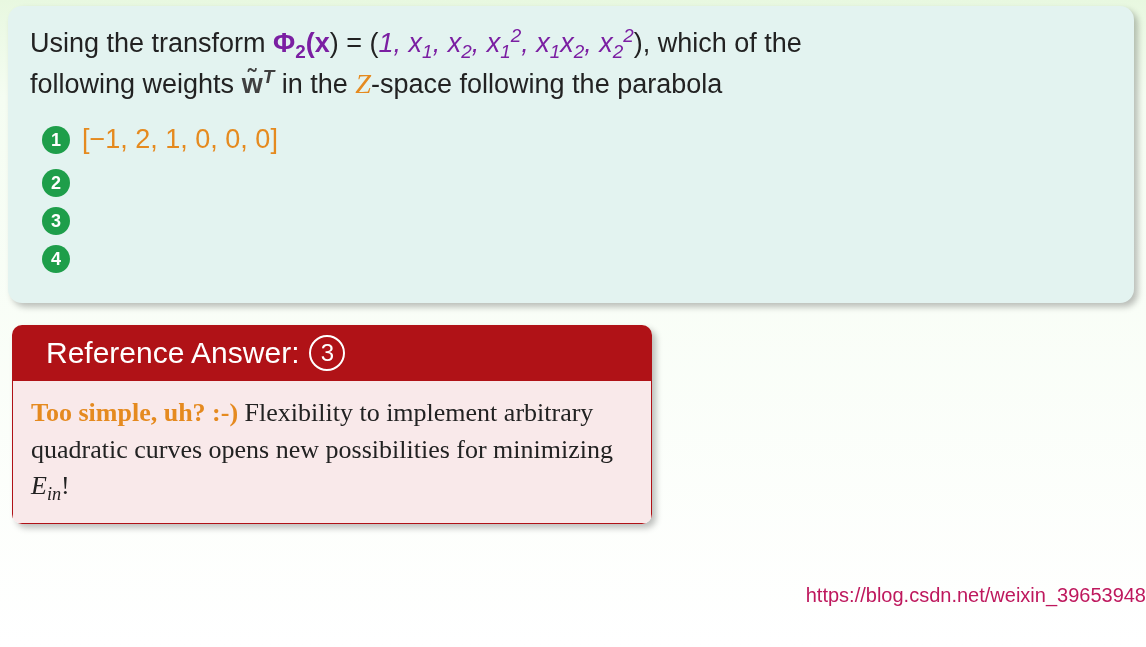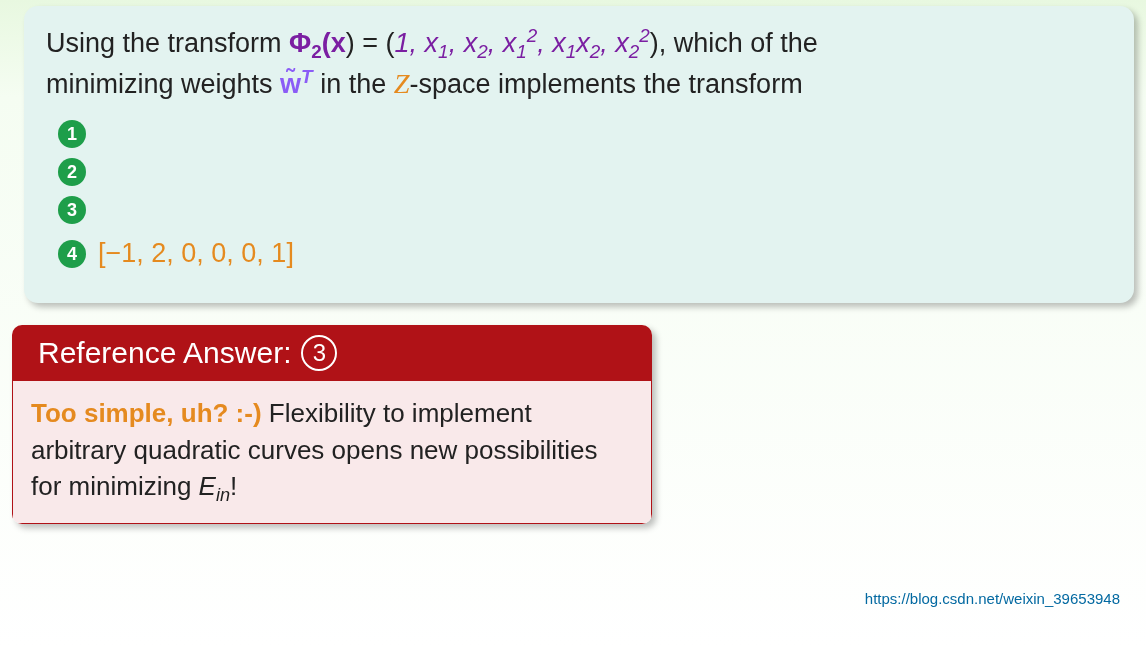--- a/index.html
+++ b/index.html
@@ -5,32 +5,32 @@
   * { box-sizing: border-box; margin: 0; padding: 0; }
   body {
     width: 1146px;
     height: 647px;
     background: linear-gradient(to bottom, #e8f8e0 0%, #f5fdf2 15%, #ffffff 100%);
     font-family: Arial, Helvetica, sans-serif;
     padding: 0;
     position: relative;
   }
   .question-box {
-    margin: 6px 12px 0 24px;
+    margin: 6px 12px 0 8px;
     background: #e3f3f0;
     border-radius: 14px;
     padding: 18px 22px 20px 22px;
     box-shadow: 4px 4px 6px rgba(0,0,0,0.25);
     font-size: 27px;
     color: #222;
     line-height: 1.45;
   }
   .phi { color: #7b1fa2; font-weight: bold; font-style: normal; }
   .purple { color: #7b1fa2; font-style: italic; }
-  .orange { color: #8b5cf6; font-weight: bold; }
+  .orange { color: #404040; font-weight: bold; }
   .calz { font-family: 'Brush Script MT', cursive; font-style: italic; color: #e58a1f; font-size: 1.05em; }
   .ital { font-style: italic; }
   sub { font-size: 0.7em; vertical-align: sub; line-height: 0; }
   sup { font-size: 0.7em; vertical-align: super; line-height: 0; }
   sup.t { font-style: italic; }
   .options { margin-top: 16px; }
   .option-row {
     display: flex;
     align-items: center;
     gap: 12px;
@@ -55,21 +55,21 @@
     margin: 22px 0 0 12px;
     width: 640px;
     border-radius: 10px;
     overflow: hidden;
     box-shadow: 4px 4px 6px rgba(0,0,0,0.25);
   }
   .answer-header {
     background: #b01217;
     color: #fff;
     font-size: 30px;
-    padding: 10px 26px;
+    padding: 10px 34px;
     display: flex;
     align-items: center;
     gap: 10px;
   }
   .answer-circle {
     display: inline-flex;
     align-items: center;
     justify-content: center;
     width: 36px;
     height: 36px;
@@ -78,55 +78,56 @@
     font-size: 24px;
   }
   .answer-body {
     background: #f9e9ea;
     border: 1px solid #b01217;
     border-top: none;
     padding: 14px 18px 18px 18px;
     font-size: 26px;
     color: #222;
     line-height: 1.4;
+    font-family: Liberation Serif, serif;
   }
   .highlight { color: #e58a1f; font-weight: bold; }
   .watermark {
     position: absolute;
-    right: 26px;
+    right: 0;
     bottom: 40px;
-    color: #0369a1;
-    font-size: 15px;
+    color: #be185d;
+    font-size: 20px;
     font-family: Arial, sans-serif;
   }
 </style>
 </head>
 <body>
 
 <div class="question-box">
   <div>
     <span>Using the transform </span><span class="phi"><span>Φ</span><sub>2</sub></span><span class="phi">(</span><span class="phi">x</span><span>) = (</span><span class="purple">1, <span class="ital">x</span><sub>1</sub>, <span class="ital">x</span><sub>2</sub>, <span class="ital">x</span><sub>1</sub><sup>2</sup>, <span class="ital">x</span><sub>1</sub><span class="ital">x</span><sub>2</sub>, <span class="ital">x</span><sub>2</sub><sup>2</sup></span><span>), which of the</span>
     <br>
-    <span>minimizing weights </span><span class="orange"><span>w̃</span><sup class="t">T</sup></span><span> in the </span><span class="calz">Z</span><span>-space implements the transform</span>
+    <span>following weights </span><span class="orange"><span>w̃</span><sup class="t">T</sup></span><span> in the </span><span class="calz">Z</span><span>-space following the parabola</span>
     <br>
   </div>
 
   <div class="options">
     <div class="option-row">
       <span class="option-num">1</span>
+      <span class="option-text">[−1, 2, 1, 0, 0, 0]</span>
     </div>
     <div class="option-row">
       <span class="option-num">2</span>
     </div>
     <div class="option-row">
       <span class="option-num">3</span>
     </div>
     <div class="option-row">
       <span class="option-num">4</span>
-      <span class="option-text">[−1, 2, 0, 0, 0, 1]</span>
     </div>
   </div>
 </div>
 
 <div class="answer-box">
   <div class="answer-header">
     <span>Reference Answer:</span>
     <span class="answer-circle">3</span>
   </div>
   <div class="answer-body">

